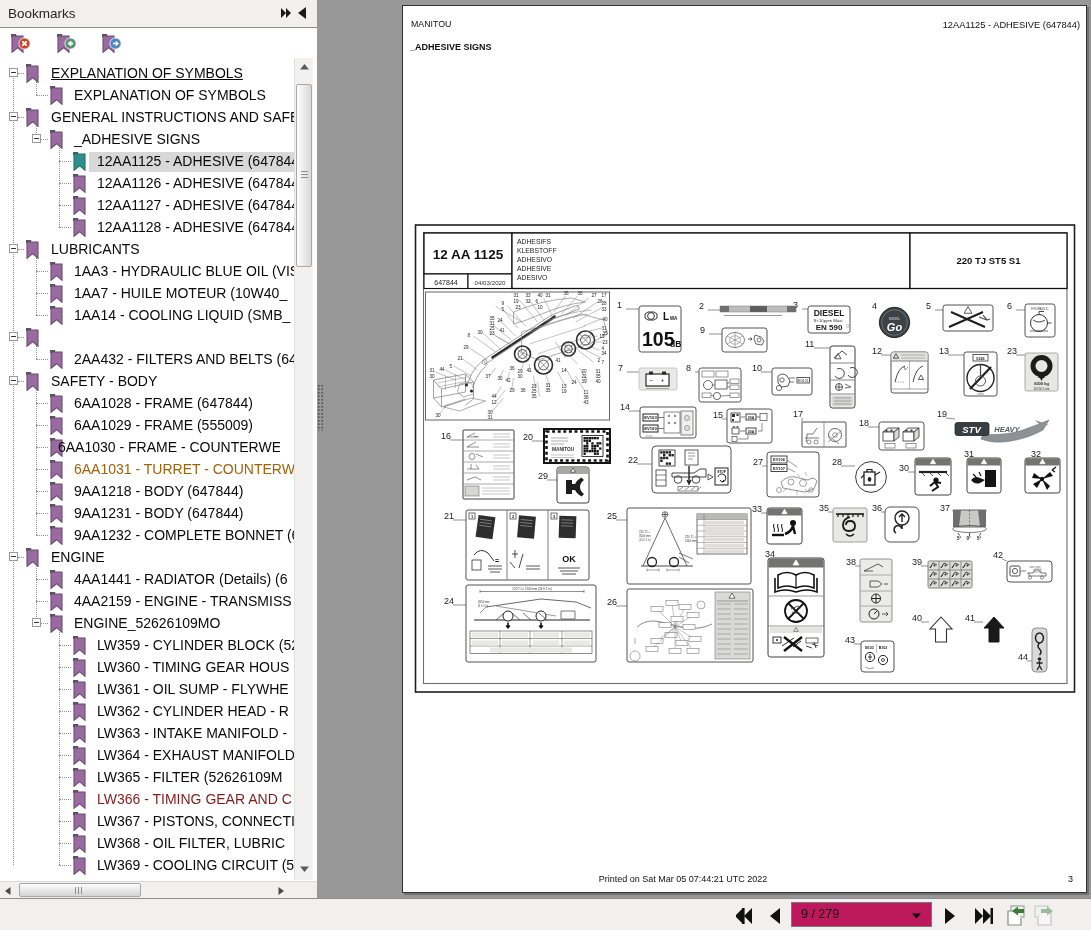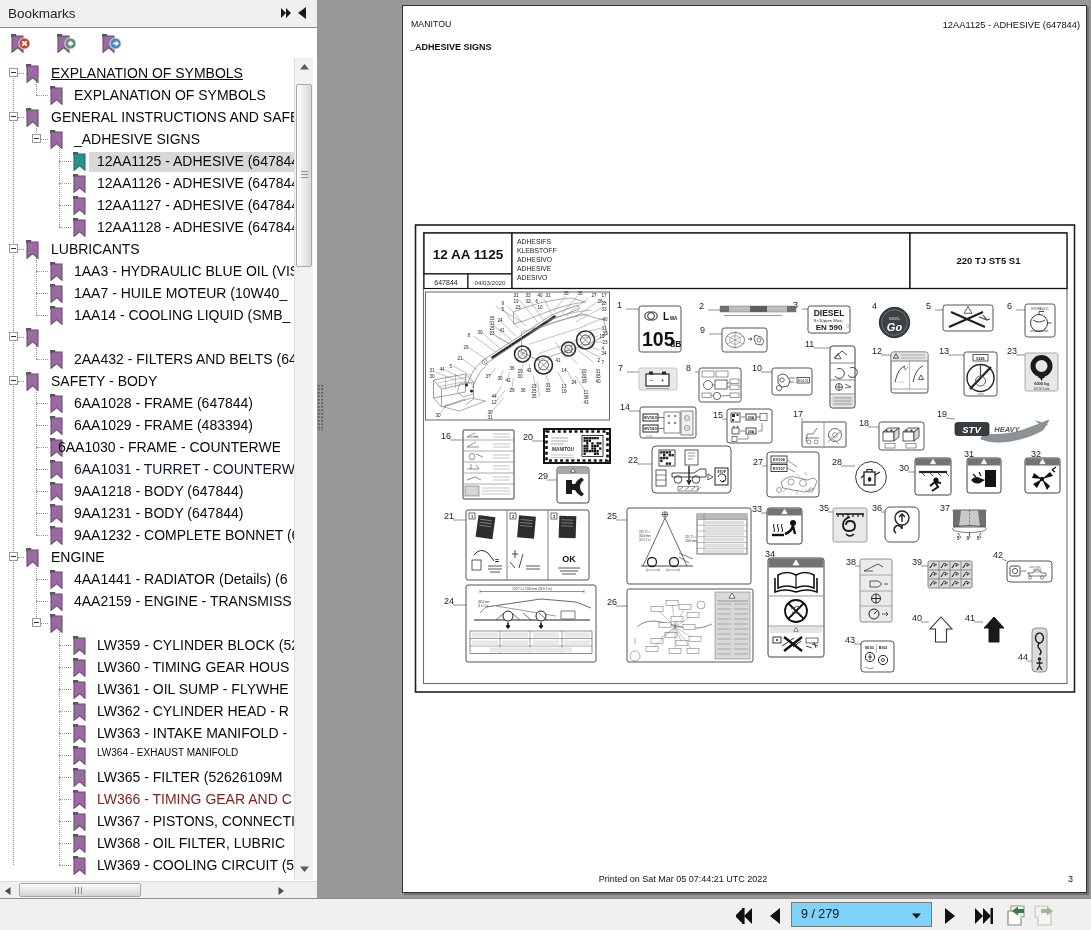--- a/index.html
+++ b/index.html
@@ -1064,33 +1064,33 @@
     <svg style="position:absolute;left:49px;top:394px" width="14" height="19" viewBox="0 0 14 19">
       <path d="M1,0 h5.2 v3 h-5.2 z" fill="#58585c"></path>
       <path d="M2,2 h11 v16.3 l-5.4,-4.6 -5.6,4.6 z" fill="#9a6ba1" stroke="#6b4a72" stroke-width="1.1"></path>
     </svg>
     <div style="position:absolute;left:74px;top:395px;width:222px;height:19px;overflow:hidden;white-space:nowrap;font-size:14px;color:#0a0a0a;">6AA1028 - FRAME (647844)</div>
     <div style="position:absolute;left:36px;top:425px;height:1px;width:12px;border-top:1px dotted #8f8f8f"></div>
     <svg style="position:absolute;left:49px;top:416px" width="14" height="19" viewBox="0 0 14 19">
       <path d="M1,0 h5.2 v3 h-5.2 z" fill="#58585c"></path>
       <path d="M2,2 h11 v16.3 l-5.4,-4.6 -5.6,4.6 z" fill="#9a6ba1" stroke="#6b4a72" stroke-width="1.1"></path>
     </svg>
-    <div style="position:absolute;left:74px;top:417px;width:222px;height:19px;overflow:hidden;white-space:nowrap;font-size:14px;color:#0a0a0a;">6AA1029 - FRAME (483394)</div>
+    <div style="position:absolute;left:74px;top:417px;width:222px;height:19px;overflow:hidden;white-space:nowrap;font-size:14px;color:#0a0a0a;">6AA1029 - FRAME (555009)</div>
     <div style="position:absolute;left:36px;top:447px;height:1px;width:12px;border-top:1px dotted #8f8f8f"></div>
     <svg style="position:absolute;left:49px;top:438px" width="14" height="19" viewBox="0 0 14 19">
       <path d="M1,0 h5.2 v3 h-5.2 z" fill="#58585c"></path>
       <path d="M2,2 h11 v16.3 l-5.4,-4.6 -5.6,4.6 z" fill="#9a6ba1" stroke="#6b4a72" stroke-width="1.1"></path>
     </svg>
     <div style="position:absolute;left:58px;top:439px;width:222px;height:19px;overflow:hidden;white-space:nowrap;font-size:14px;color:#0a0a0a;">6AA1030 - FRAME - COUNTERWE</div>
     <div style="position:absolute;left:36px;top:469px;height:1px;width:12px;border-top:1px dotted #8f8f8f"></div>
     <svg style="position:absolute;left:49px;top:460px" width="14" height="19" viewBox="0 0 14 19">
       <path d="M1,0 h5.2 v3 h-5.2 z" fill="#58585c"></path>
       <path d="M2,2 h11 v16.3 l-5.4,-4.6 -5.6,4.6 z" fill="#9a6ba1" stroke="#6b4a72" stroke-width="1.1"></path>
     </svg>
-    <div style="position:absolute;left:74px;top:461px;width:222px;height:19px;overflow:hidden;white-space:nowrap;font-size:14px;color:#0f172a;">6AA1031 - TURRET - COUNTERW</div>
+    <div style="position:absolute;left:74px;top:461px;width:222px;height:19px;overflow:hidden;white-space:nowrap;font-size:14px;color:#a16207;">6AA1031 - TURRET - COUNTERW</div>
     <div style="position:absolute;left:36px;top:491px;height:1px;width:12px;border-top:1px dotted #8f8f8f"></div>
     <svg style="position:absolute;left:49px;top:482px" width="14" height="19" viewBox="0 0 14 19">
       <path d="M1,0 h5.2 v3 h-5.2 z" fill="#58585c"></path>
       <path d="M2,2 h11 v16.3 l-5.4,-4.6 -5.6,4.6 z" fill="#9a6ba1" stroke="#6b4a72" stroke-width="1.1"></path>
     </svg>
     <div style="position:absolute;left:74px;top:483px;width:222px;height:19px;overflow:hidden;white-space:nowrap;font-size:14px;color:#0a0a0a;">9AA1218 - BODY (647844)</div>
     <div style="position:absolute;left:36px;top:513px;height:1px;width:12px;border-top:1px dotted #8f8f8f"></div>
     <svg style="position:absolute;left:49px;top:504px" width="14" height="19" viewBox="0 0 14 19">
       <path d="M1,0 h5.2 v3 h-5.2 z" fill="#58585c"></path>
       <path d="M2,2 h11 v16.3 l-5.4,-4.6 -5.6,4.6 z" fill="#9a6ba1" stroke="#6b4a72" stroke-width="1.1"></path>
@@ -1124,20 +1124,21 @@
     </svg>
     <div style="position:absolute;left:74px;top:593px;width:222px;height:19px;overflow:hidden;white-space:nowrap;font-size:14px;color:#0a0a0a;">4AA2159 - ENGINE - TRANSMISS</div>
     <div style="position:absolute;left:36px;top:623px;height:1px;width:12px;border-top:1px dotted #8f8f8f"></div>
     <div style="position:absolute;left:32px;top:618px;width:9px;height:9px;border:1px solid #9a9a9a;background:#fff;z-index:3">
       <div style="position:absolute;left:1px;top:3px;width:5px;height:1px;background:#333"></div>
     </div>
     <svg style="position:absolute;left:49px;top:614px" width="14" height="19" viewBox="0 0 14 19">
       <path d="M1,0 h5.2 v3 h-5.2 z" fill="#58585c"></path>
       <path d="M2,2 h11 v16.3 l-5.4,-4.6 -5.6,4.6 z" fill="#9a6ba1" stroke="#6b4a72" stroke-width="1.1"></path>
     </svg>
+    <div style="position:absolute;left:74px;top:615px;width:222px;height:19px;overflow:hidden;white-space:nowrap;font-size:14px;color:#0a0a0a;">ENGINE_52626109MO</div>
     <div style="position:absolute;left:59px;top:645px;height:1px;width:12px;border-top:1px dotted #8f8f8f"></div>
     <svg style="position:absolute;left:72px;top:636px" width="14" height="19" viewBox="0 0 14 19">
       <path d="M1,0 h5.2 v3 h-5.2 z" fill="#58585c"></path>
       <path d="M2,2 h11 v16.3 l-5.4,-4.6 -5.6,4.6 z" fill="#9a6ba1" stroke="#6b4a72" stroke-width="1.1"></path>
     </svg>
     <div style="position:absolute;left:97px;top:637px;width:199px;height:19px;overflow:hidden;white-space:nowrap;font-size:14px;color:#0a0a0a;">LW359 - CYLINDER BLOCK (52</div>
     <div style="position:absolute;left:59px;top:667px;height:1px;width:12px;border-top:1px dotted #8f8f8f"></div>
     <svg style="position:absolute;left:72px;top:658px" width="14" height="19" viewBox="0 0 14 19">
       <path d="M1,0 h5.2 v3 h-5.2 z" fill="#58585c"></path>
       <path d="M2,2 h11 v16.3 l-5.4,-4.6 -5.6,4.6 z" fill="#9a6ba1" stroke="#6b4a72" stroke-width="1.1"></path>
@@ -1159,21 +1160,21 @@
     <svg style="position:absolute;left:72px;top:724px" width="14" height="19" viewBox="0 0 14 19">
       <path d="M1,0 h5.2 v3 h-5.2 z" fill="#58585c"></path>
       <path d="M2,2 h11 v16.3 l-5.4,-4.6 -5.6,4.6 z" fill="#9a6ba1" stroke="#6b4a72" stroke-width="1.1"></path>
     </svg>
     <div style="position:absolute;left:97px;top:725px;width:199px;height:19px;overflow:hidden;white-space:nowrap;font-size:14px;color:#0a0a0a;">LW363 - INTAKE MANIFOLD -</div>
     <div style="position:absolute;left:59px;top:755px;height:1px;width:12px;border-top:1px dotted #8f8f8f"></div>
     <svg style="position:absolute;left:72px;top:746px" width="14" height="19" viewBox="0 0 14 19">
       <path d="M1,0 h5.2 v3 h-5.2 z" fill="#58585c"></path>
       <path d="M2,2 h11 v16.3 l-5.4,-4.6 -5.6,4.6 z" fill="#9a6ba1" stroke="#6b4a72" stroke-width="1.1"></path>
     </svg>
-    <div style="position:absolute;left:97px;top:747px;width:199px;height:19px;overflow:hidden;white-space:nowrap;font-size:10px;color:#0a0a0a;">LW364 - EXHAUST MANIFOLD</div>
+    <div style="position:absolute;left:97px;top:747px;width:199px;height:19px;overflow:hidden;white-space:nowrap;font-size:14px;color:#0a0a0a;">LW364 - EXHAUST MANIFOLD</div>
     <div style="position:absolute;left:59px;top:777px;height:1px;width:12px;border-top:1px dotted #8f8f8f"></div>
     <svg style="position:absolute;left:72px;top:768px" width="14" height="19" viewBox="0 0 14 19">
       <path d="M1,0 h5.2 v3 h-5.2 z" fill="#58585c"></path>
       <path d="M2,2 h11 v16.3 l-5.4,-4.6 -5.6,4.6 z" fill="#9a6ba1" stroke="#6b4a72" stroke-width="1.1"></path>
     </svg>
     <div style="position:absolute;left:97px;top:769px;width:199px;height:19px;overflow:hidden;white-space:nowrap;font-size:14px;color:#0a0a0a;">LW365 - FILTER (52626109M</div>
     <div style="position:absolute;left:59px;top:799px;height:1px;width:12px;border-top:1px dotted #8f8f8f"></div>
     <svg style="position:absolute;left:72px;top:790px" width="14" height="19" viewBox="0 0 14 19">
       <path d="M1,0 h5.2 v3 h-5.2 z" fill="#58585c"></path>
       <path d="M2,2 h11 v16.3 l-5.4,-4.6 -5.6,4.6 z" fill="#9a6ba1" stroke="#6b4a72" stroke-width="1.1"></path>
@@ -1226,21 +1227,21 @@
   </div>
 <div style="position:absolute;left:0;top:898px;width:1091px;height:32px;background:#f1f0ee;border-top:1px solid #8e8e8e">
     <svg style="position:absolute;left:736px;top:8px" width="17" height="18" viewBox="0 0 17 18">
       <path d="M8,9 L16,1 V17 z" fill="#111"></path>
       <rect x="6" y="1" width="2.6" height="16" fill="#111"></rect>
       <path d="M0,9 L7,2 V16 z" fill="#111" transform="translate(-1,0)"></path>
     </svg>
     <svg style="position:absolute;left:769px;top:8px" width="12" height="18" viewBox="0 0 12 18">
       <path d="M11,1 L1,9 L11,17 z" fill="#111"></path>
     </svg>
-    <div style="position:absolute;left:791px;top:3px;width:141px;height:25px;background:#7dd3fc;border:1px solid #7a7a7a">
+    <div style="position:absolute;left:791px;top:3px;width:141px;height:25px;background:#be185d;border:1px solid #7a7a7a">
       <div style="position:absolute;left:9px;top:4px;font-size:12.5px;color:#111">9 / 279</div>
       <svg style="position:absolute;left:120px;top:10px" width="9" height="6" viewBox="0 0 9 6">
         <path d="M0,0.5 L4.5,5.5 L9,0.5 z" fill="#111"></path>
       </svg>
     </div>
     <svg style="position:absolute;left:944px;top:8px" width="12" height="18" viewBox="0 0 12 18">
       <path d="M1,1 L11,9 L1,17 z" fill="#111"></path>
     </svg>
     <svg style="position:absolute;left:974px;top:8px" width="20" height="18" viewBox="0 0 20 18">
       <path d="M1,1 L9,9 L1,17 z" fill="#111"></path>

